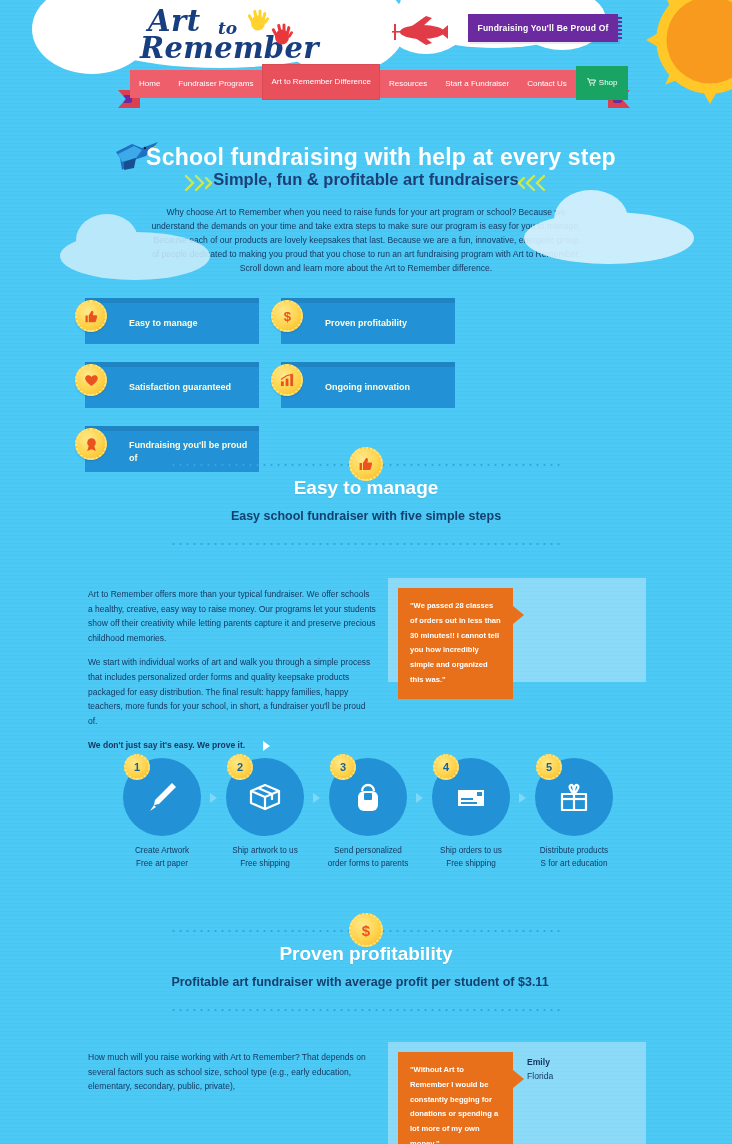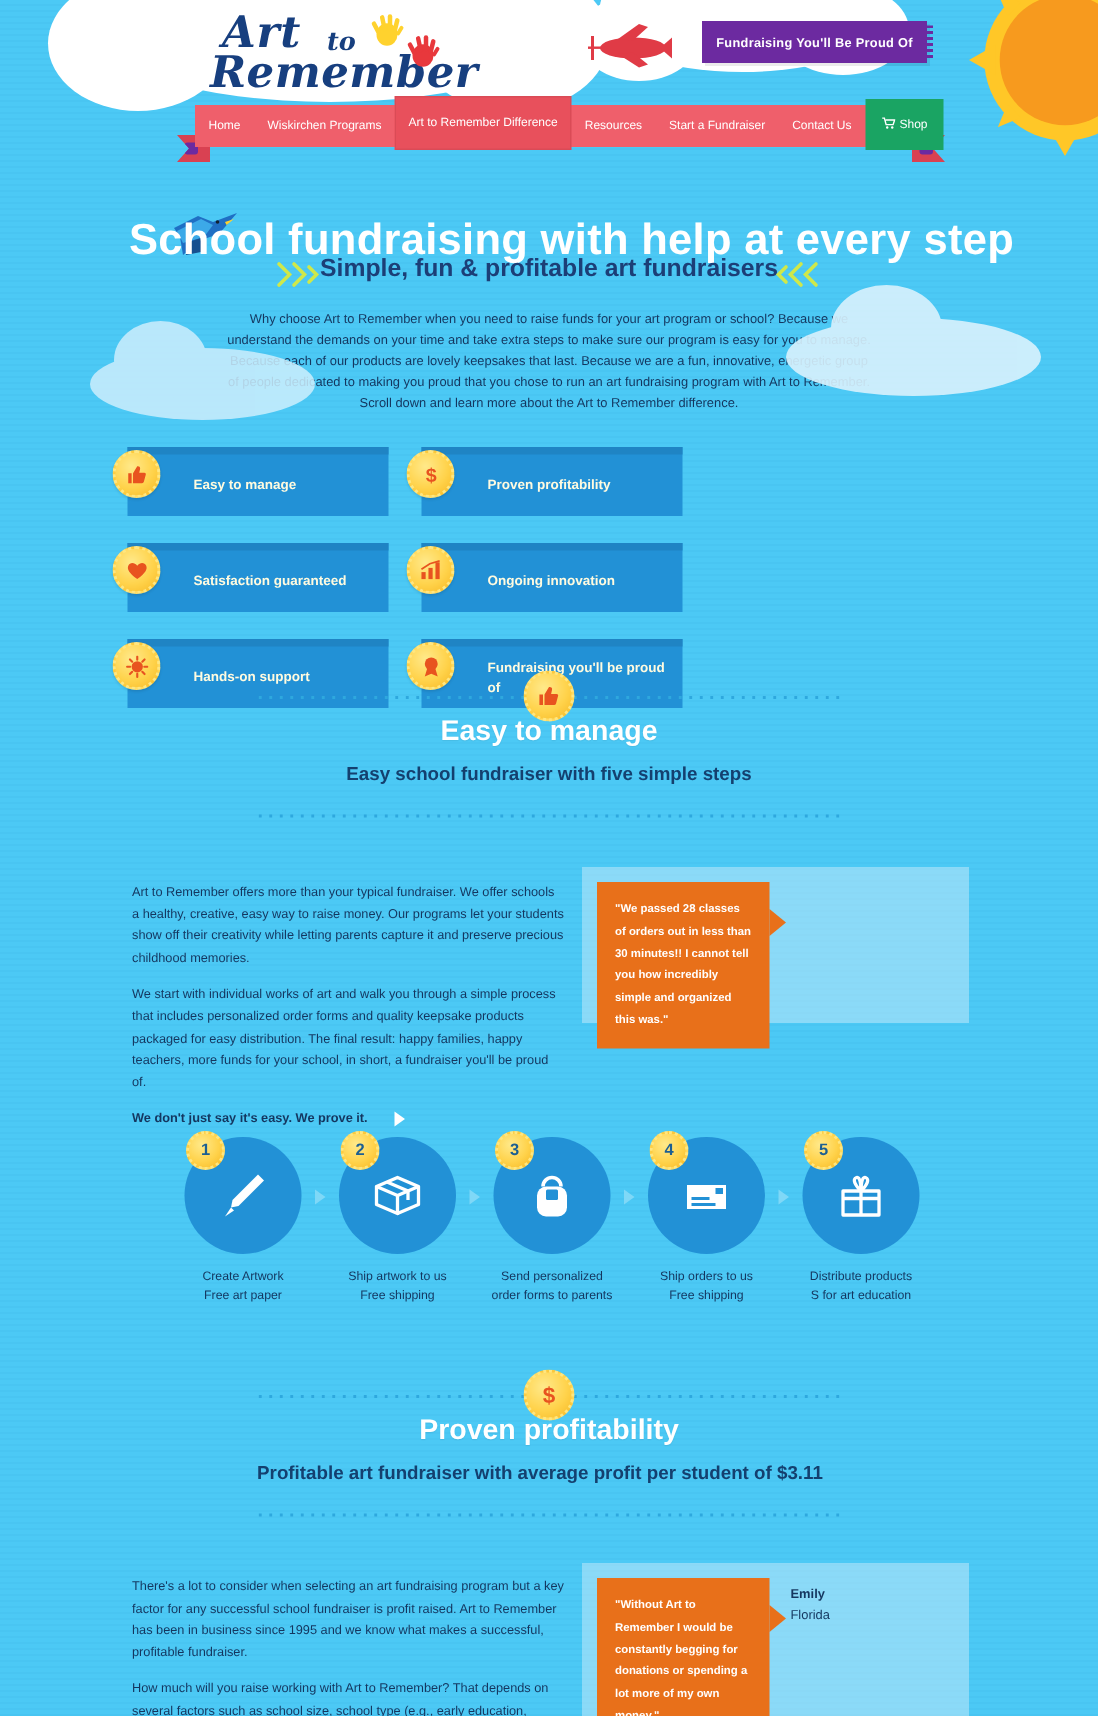--- a/index.html
+++ b/index.html
@@ -59,21 +59,21 @@
   .nav-item { color: #fff; font-size: 8px; padding: 0 9px; line-height: 28px; white-space: nowrap; cursor: pointer; }
   .nav-item.active { background: #e8505c; height: 36px; line-height: 36px; margin-top: -4px;
                      box-shadow: inset 0 0 0 1px rgba(0,0,0,.06); }
   .nav-shop { background: #1aa463; color: #fff; font-size: 8px; height: 34px; line-height: 34px;
               padding: 0 11px; margin-left: auto; margin-top: -3px; white-space: nowrap; cursor: pointer; }
 
   
   .hero { position: absolute; top: 118px; left: 0; width: 732px; }
   .bird { position: absolute; left: 112px; top: 18px; width: 48px; height: 40px; }
   .hero-h1 { position: absolute; left: 0; top: 26px; width: 732px; text-align: center;
-             color: #fff; font-size: 29px; font-weight: bold; letter-spacing: .2px; padding-left: 30px; }
+             color: #fff; font-size: 23px; font-weight: bold; letter-spacing: .2px; padding-left: 30px; }
   .hero-h2 { position: absolute; left: 0; top: 52px; width: 732px; text-align: center;
              color: #1c3f77; font-size: 16.5px; font-weight: bold; }
   .chev { position: absolute; top: 52px; width: 40px; height: 26px; }
   .chev.l { left: 180px; } .chev.r { right: 182px; }
   .hero-p { position: absolute; left: 150px; top: 88px; width: 432px; text-align: center;
             color: #14365f; font-size: 8.6px; line-height: 1.62; }
 
   .cloud-a { position:absolute; left:60px; top:232px; width:150px; height:48px; background:#cdeefd;
              border-radius:50%/50%; opacity:.85; }
   .cloud-a:before { content:""; position:absolute; left:16px; top:-18px; width:62px; height:52px;
@@ -201,21 +201,21 @@
 
     <div class="banner">
       <span>Fundraising You'll Be Proud Of</span>
     </div>
 
     <div class="nav-wrap">
       <div class="nav-tail-l"></div>
       <div class="nav-tail-r"></div>
       <div class="nav-bar">
         <div class="nav-item">Home</div>
-        <div class="nav-item">Wiskirchen Programs</div>
+        <div class="nav-item">Fundraiser Programs</div>
         <div class="nav-item active">Art to Remember Difference</div>
         <div class="nav-item">Resources</div>
         <div class="nav-item">Start a Fundraiser</div>
         <div class="nav-item">Contact Us</div>
         <div class="nav-shop">
           <svg width="9" height="8" viewBox="0 0 12 11" style="vertical-align:middle;margin-right:3px">
             <path d="M0 1h2l1.6 6H10l1.4-4.2H3.2" fill="none" stroke="#fff" stroke-width="1.3"></path>
             <circle cx="4.6" cy="9.6" r="1.1" fill="#fff"></circle>
               <circle cx="9.2" cy="9.6" r="1.1" fill="#fff"></circle>
           </svg><span>Shop</span>
@@ -288,38 +288,20 @@
               <rect x="11" y="2" width="3" height="12"></rect>
             </g>
             <path d="M1 7 L7 3 L14 1" stroke="#e8531f" stroke-width="1.2" fill="none"></path>
           </svg>
       </div>
       <div class="card-label">Ongoing innovation</div>
     </div>
     <div class="card">
       <div class="coin">
         <svg width="15" height="15" viewBox="0 0 16 16">
-            <circle cx="8" cy="8" r="4" fill="#e8531f"></circle>
-            <g stroke="#e8531f" stroke-width="1.5" stroke-linecap="round">
-              <path d="M8 0.8 V3"></path>
-              <path d="M8 13 V15.2"></path>
-              <path d="M0.8 8 H3"></path>
-              <path d="M13 8 H15.2"></path>
-              <path d="M2.8 2.8 L4.4 4.4"></path>
-              <path d="M11.6 11.6 L13.2 13.2"></path>
-              <path d="M13.2 2.8 L11.6 4.4"></path>
-              <path d="M4.4 11.6 L2.8 13.2"></path>
-            </g>
-          </svg>
-      </div>
-      <div class="card-label">Hands-on support</div>
-    </div>
-    <div class="card">
-      <div class="coin">
-        <svg width="15" height="15" viewBox="0 0 16 16">
             <circle cx="8" cy="6" r="4.6" fill="#e8531f"></circle>
             <path d="M5 9.6 L3.4 15 L8 13 L12.6 15 L11 9.6 Z" fill="#e8531f"></path>
           </svg>
       </div>
       <div class="card-label">Fundraising you'll be proud of</div>
     </div>
   </div>
 
   <div class="sec-head" style="top:447px">
     <div class="dots" style="top:17px"></div>
@@ -443,21 +425,20 @@
       <svg width="18" height="18" viewBox="0 0 18 18">
           <text x="9" y="14.5" font-size="15" font-weight="bold" text-anchor="middle" fill="#e8531f" font-family="Liberation Sans, sans-serif">$</text>
         </svg>
     </div>
     <div class="sec-title" style="position:absolute;top:30px;width:732px">Proven profitability</div>
     <div class="sec-sub" style="position:absolute;top:56px;width:720px">Profitable art fundraiser with average profit per student of $3.11</div>
     <div class="dots" style="top:96px"></div>
   </div>
 
   <div class="col-text" style="top:1050px">
-    <p>There's a lot to consider when selecting an art fundraising program but a key factor for any successful school fundraiser is profit raised. Art to Remember has been in business since 1995 and we know what makes a successful, profitable fundraiser.</p>
     <p>How much will you raise working with Art to Remember? That depends on several factors such as school size, school type (e.g., early education, elementary, secondary, public, private),</p>
   </div>
 
   <div class="quote-panel" style="left:388px;top:1042px;width:258px;height:102px"></div>
   <div class="quote-box" style="left:398px;top:1052px">
     <div class="qt">"Without Art to Remember I would be constantly begging for donations or spending a lot more of my own money."</div>
   </div>
   <div class="quote-who" style="left:527px;top:1056px;width:112px">
     <b>Emily</b><br>
     <span>Florida</span>

